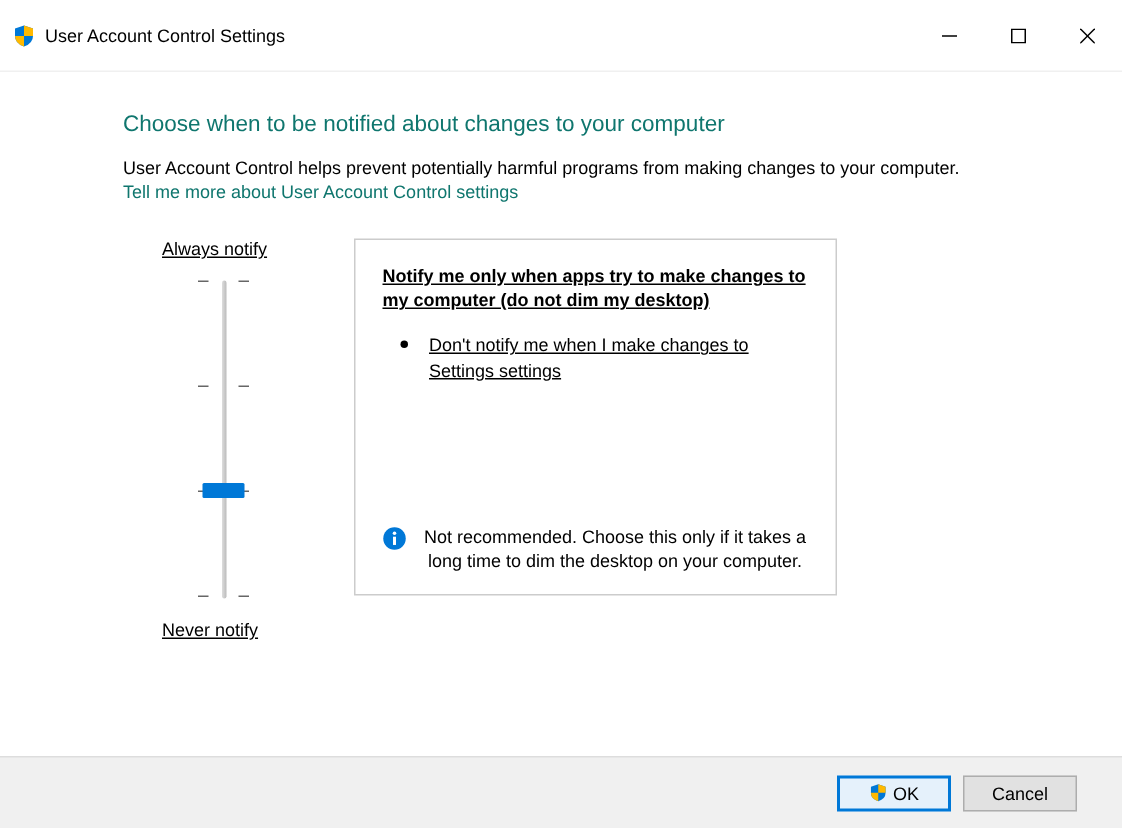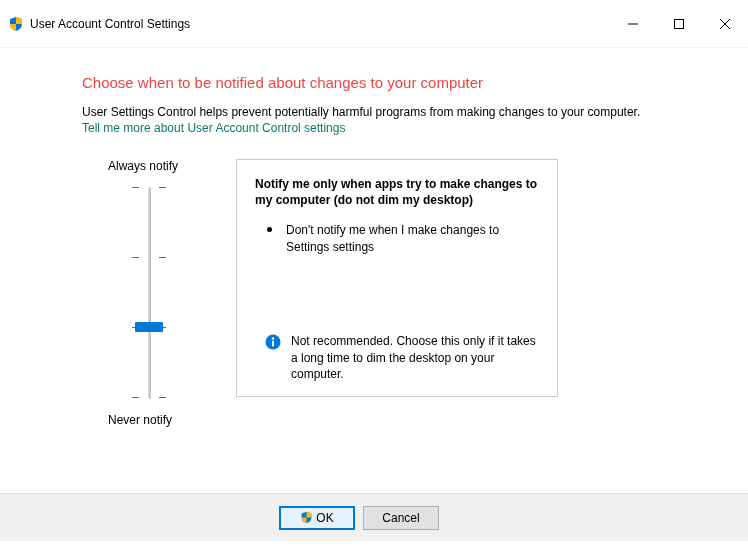--- a/index.html
+++ b/index.html
@@ -4,45 +4,45 @@
 <style>
 * { box-sizing: border-box; margin: 0; padding: 0; }
 body { font-family: "Segoe UI", Tahoma, sans-serif; font-size: 12px; background: #fff; width: 748px; height: 553px; position: relative; color: #000; }
 .titlebar { height: 48px; display: flex; align-items: center; padding: 0 0 0 8px; border-bottom: 1px solid #f0f0f0; }
 .titlebar .shield { width: 16px; height: 16px; margin-right: 6px; }
 .titlebar .title { font-size: 12px; flex: 1; }
 .winbtns { display: flex; height: 100%; }
 .winbtn { width: 46px; display: flex; align-items: center; justify-content: center; font-size: 14px; }
 .winbtn svg { width: 10px; height: 10px; }
 .content { padding: 26px 38px 0 82px; }
-.heading { color: #ef4444; font-size: 15px; font-weight: 400; margin-bottom: 14px; }
+.heading { color: #0f766e; font-size: 15px; font-weight: 400; margin-bottom: 14px; }
 .desc { font-size: 12px; color: #000; margin-bottom: 2px; }
 .link { color: #0f766e; display: inline-block; margin-bottom: 24px; }
-.slider-area { display: flex; gap: 44px; }
+.slider-area { display: flex; gap: 44px; text-decoration: underline; }
 .slider-col { width: 110px; position: relative; }
 .lab-top { font-size: 12px; margin-left: 26px; margin-bottom: 10px; }
 .lab-bot { font-size: 12px; margin-left: 26px; margin-top: 10px; }
 .track-wrap { height: 220px; position: relative; margin-left: 58px; }
 .track { position: absolute; left: 8px; top: 4px; width: 3px; height: 212px; background: linear-gradient(to right, #ddd, #bbb); border-radius: 2px; }
 .tick { position: absolute; width: 34px; display: flex; justify-content: space-between; left: -8px; }
 .tick span { width: 7px; height: 1px; background: #666; }
 .tick.t0 { top: 4px; }
 .tick.t1 { top: 74px; }
 .tick.t2 { top: 144px; }
 .tick.t3 { top: 214px; }
 .thumb { position: absolute; left: -5px; width: 28px; height: 10px; background: #0078d7; border-radius: 1px; }
 .panel { border: 1px solid #ccc; width: 322px; height: 238px; padding: 16px 18px 12px 18px; position: relative; }
 .ptitle { font-weight: 700; font-size: 12px; line-height: 1.35; margin-bottom: 14px; }
 .bullet { display: flex; gap: 14px; padding-left: 12px; }
 .bullet .dot { width: 5px; height: 5px; background: #000; border-radius: 50%; margin-top: 5px; flex-shrink: 0; }
 .bullet .txt { font-size: 12px; line-height: 1.35; }
-.info { position: absolute; bottom: 14px; left: 28px; right: 18px; display: flex; gap: 10px; align-items: flex-start; }
+.info { position: absolute; bottom: 14px; left: 18px; right: 18px; display: flex; gap: 10px; align-items: flex-start; text-align: center; }
 .info-icon { width: 16px; height: 16px; flex-shrink: 0; margin-top: 1px; }
 .info-txt { font-size: 12px; line-height: 1.35; }
-.footer { position: absolute; left: 0; right: 0; bottom: 12px; height: 48px; border-top: 1px solid #ddd; background: #f0f0f0; display: flex; align-items: center; justify-content: center; padding-right: 30px; gap: 8px; }
+.footer { position: absolute; left: 0; right: 0; bottom: 1px; height: 48px; border-top: 1px solid #ddd; background: #f0f0f0; display: flex; align-items: center; justify-content: flex-end; padding-right: 30px; gap: 8px; }
 .btn { min-width: 76px; height: 24px; border: 1px solid #adadad; background: #e1e1e1; font-size: 12px; display: flex; align-items: center; justify-content: center; gap: 3px; }
 .btn.primary { border: 2px solid #0078d7; background: #e5f1fb; }
 .shield-sm { width: 13px; height: 13px; }
 </style>
 </head>
 <body>
 
 <div class="titlebar">
   <svg class="shield" viewBox="0 0 16 16">
     <path d="M8 1 L14 3 L14 8 Q14 13 8 15 Q2 13 2 8 L2 3 Z" fill="#0078d7"></path>
@@ -65,21 +65,21 @@
       <svg viewBox="0 0 10 10">
           <line x1="0" y1="0" x2="10" y2="10" stroke="#000" stroke-width="1"></line>
           <line x1="10" y1="0" x2="0" y2="10" stroke="#000" stroke-width="1"></line>
         </svg>
     </div>
   </div>
 </div>
 
 <div class="content">
   <div class="heading">Choose when to be notified about changes to your computer</div>
-  <div class="desc">User Settings Control helps prevent potentially harmful programs from making changes to your computer.</div>
+  <div class="desc">User Account Control helps prevent potentially harmful programs from making changes to your computer.</div>
   <a class="link">Tell me more about User Account Control settings</a>
 
   <div class="slider-area">
     <div class="slider-col">
       <div class="lab-top">Always notify</div>
       <div class="track-wrap">
         <div class="track"></div>
         <div class="tick t0">
             <span></span>
             <span></span>

